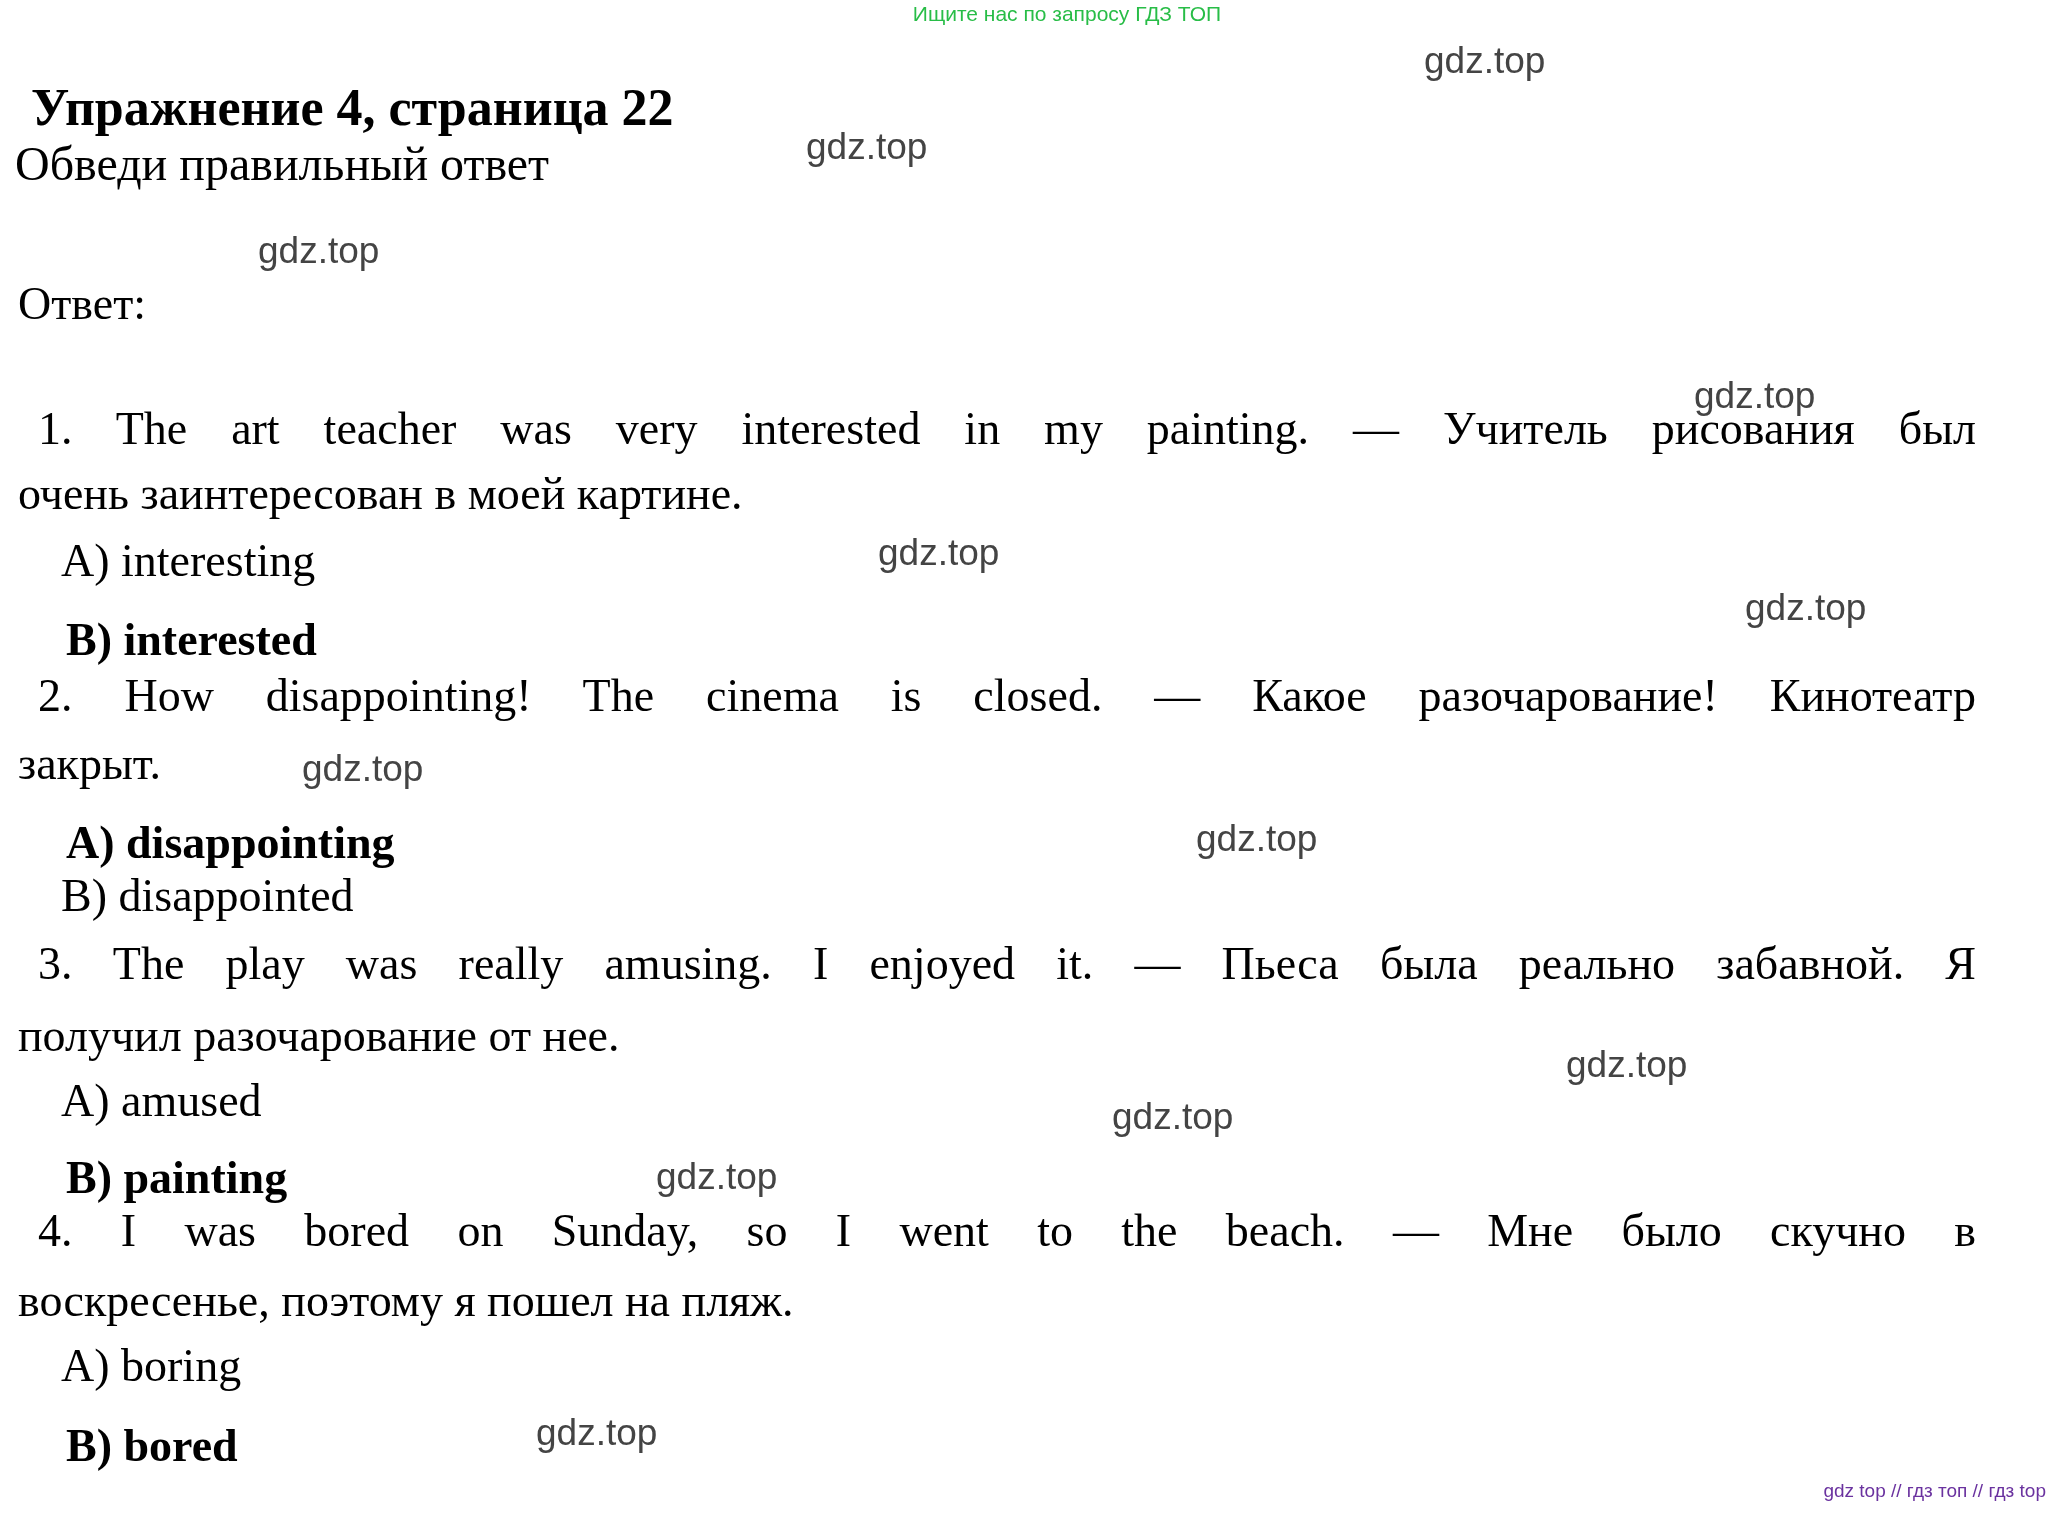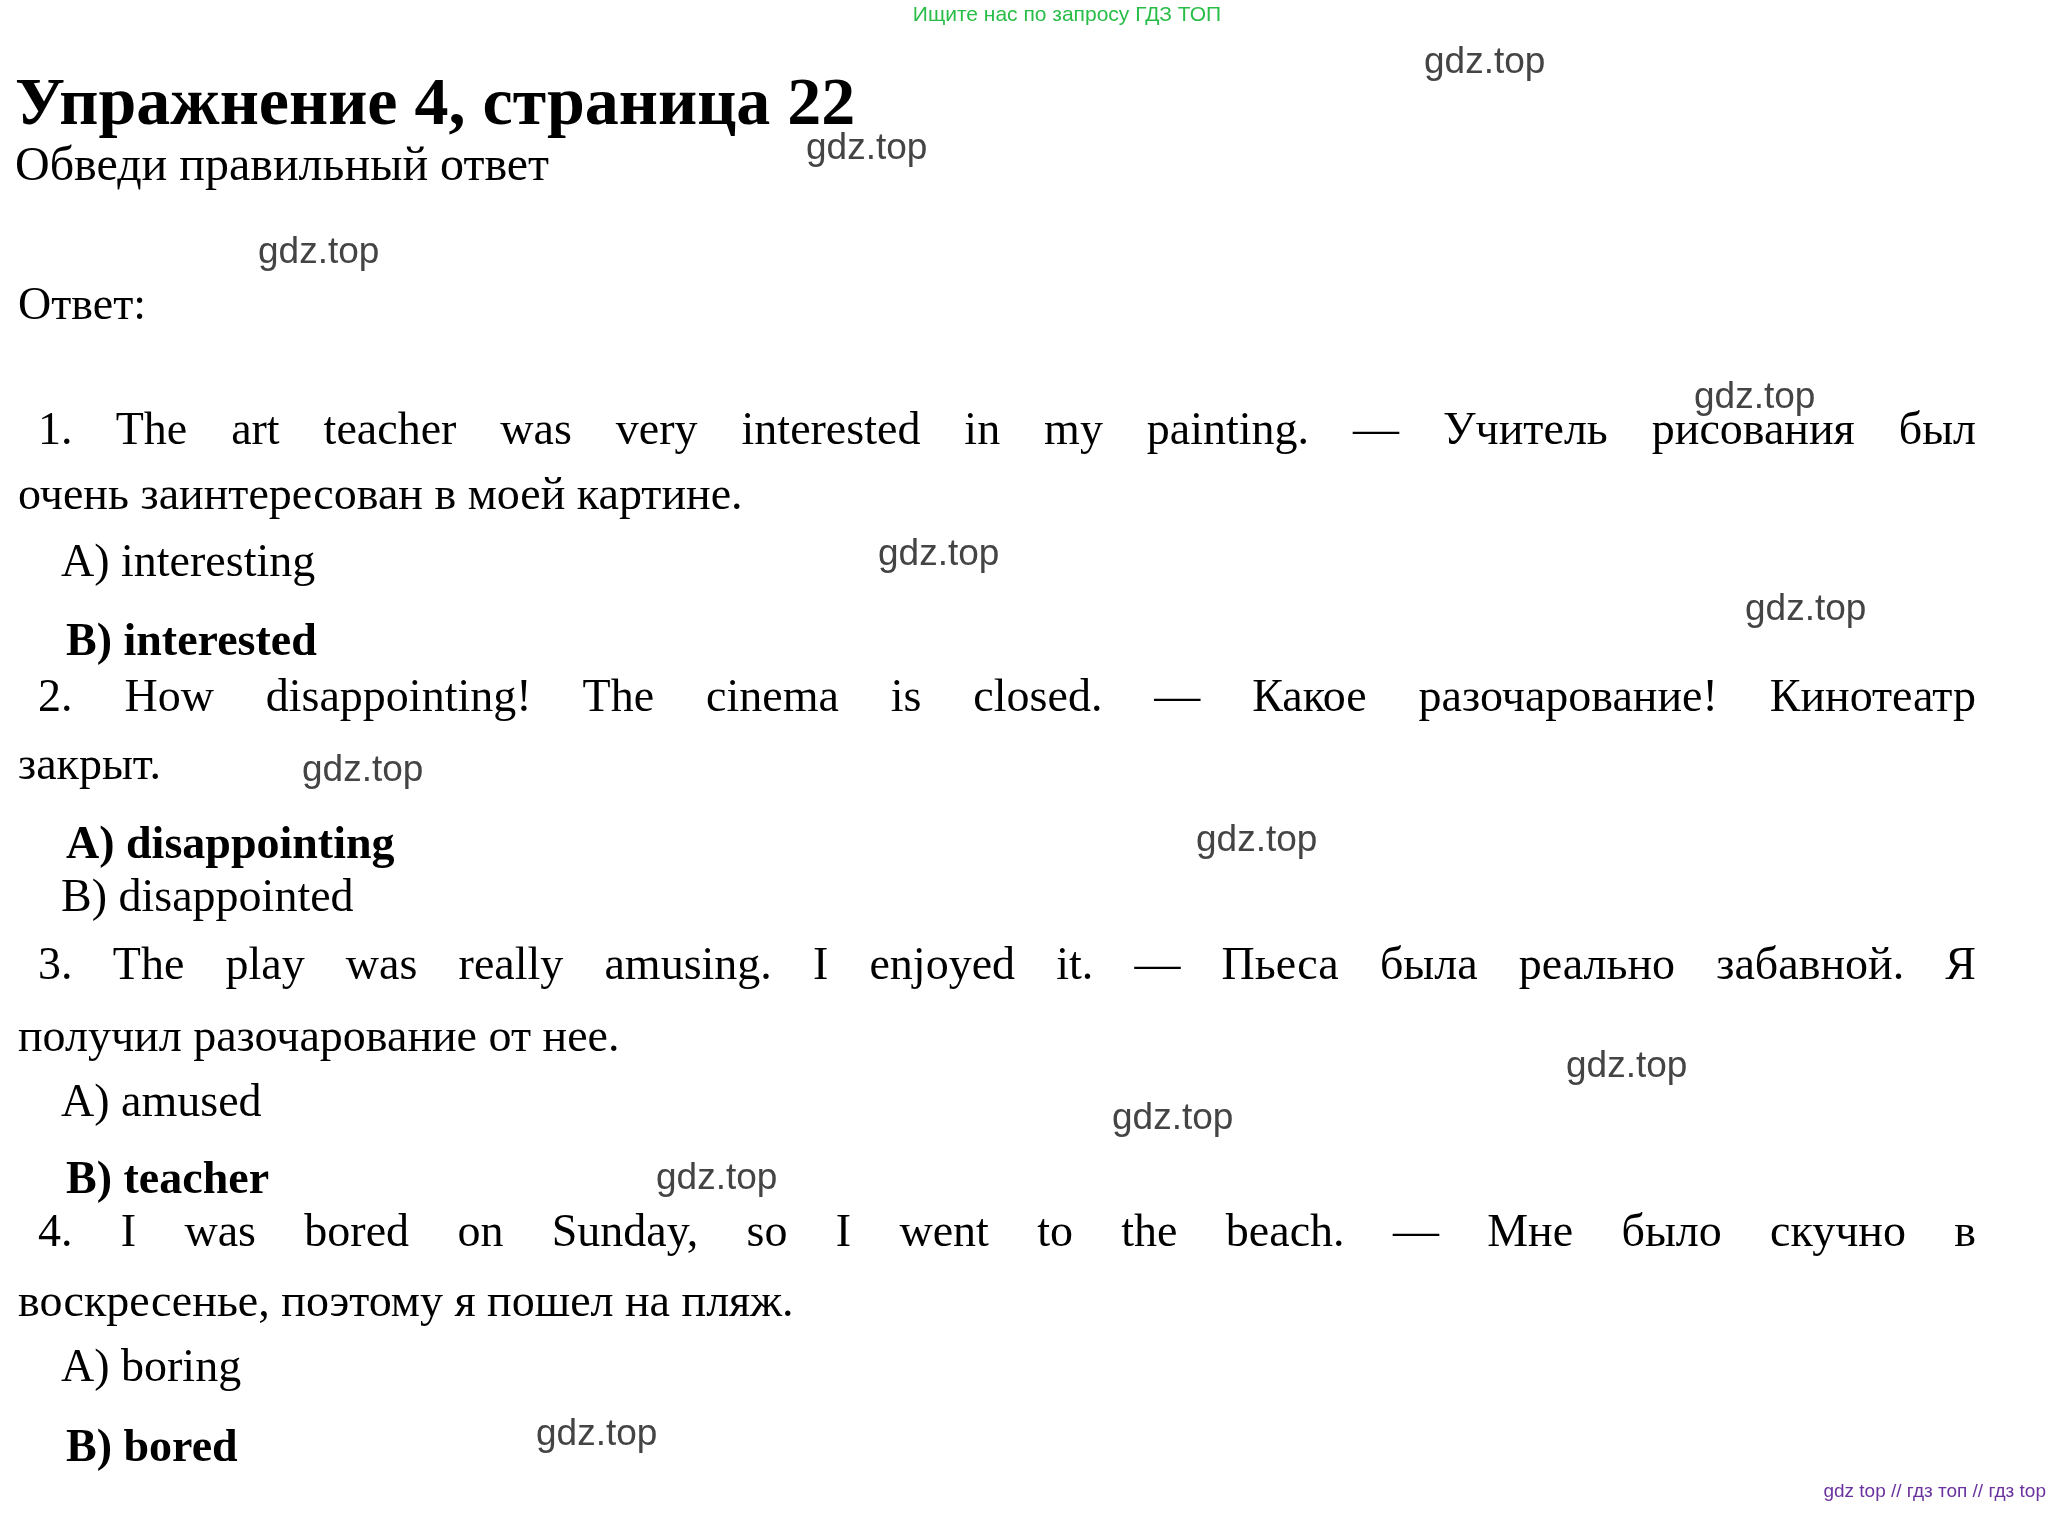--- a/index.html
+++ b/index.html
@@ -17,22 +17,22 @@
     top: 2px; left: 0; width: 100%;
     text-align: center;
     font-family: "Liberation Sans", sans-serif;
     font-size: 21px;
     font-weight: 500;
     padding-left: 44px;
   }
   .title {
     position: absolute;
     left: 15px; top: 62px;
-    margin: 0;
-    font-size: 68px;
+    margin: 16px;
+    font-size: 52px;
     font-weight: bold;
     white-space: nowrap;
   }
   .subtitle {
     position: absolute;
     left: 15px; top: 136px;
     font-size: 48px;
     white-space: nowrap;
   }
   .line {
@@ -85,21 +85,21 @@
   <div class="line opt bold" style="top:601px">B) interested</div>
 
   <div class="line justify" style="top:669px">2. How disappointing! The cinema is closed. — Какое разочарование! Кинотеатр</div>
   <div class="line" style="top:737px">закрыт.</div>
   <div class="line opt bold" style="top:804px">A) disappointing</div>
   <div class="line opt" style="top:869px">B) disappointed</div>
 
   <div class="line justify" style="top:937px">3. The play was really amusing. I enjoyed it. — Пьеса была реально забавной. Я</div>
   <div class="line" style="top:1009px">получил разочарование от нее.</div>
   <div class="line opt" style="top:1074px">A) amused</div>
-  <div class="line opt bold" style="top:1139px">B) teacher</div>
+  <div class="line opt bold" style="top:1139px">B) painting</div>
 
   <div class="line justify" style="top:1204px">4. I was bored on Sunday, so I went to the beach. — Мне было скучно в</div>
   <div class="line" style="top:1274px">воскресенье, поэтому я пошел на пляж.</div>
   <div class="line opt" style="top:1339px">A) boring</div>
   <div class="line opt bold" style="top:1407px">B) bored</div>
 
   <div class="footer" style="color: rgb(106, 50, 159); text-align: right;">gdz top  //  гдз топ  //  гдз top</div>
 
 <div class="watermark" style="left: 1424px; top: 40px;">gdz.top</div>
     <div class="watermark" style="left: 806px; top: 126px;">gdz.top</div>

